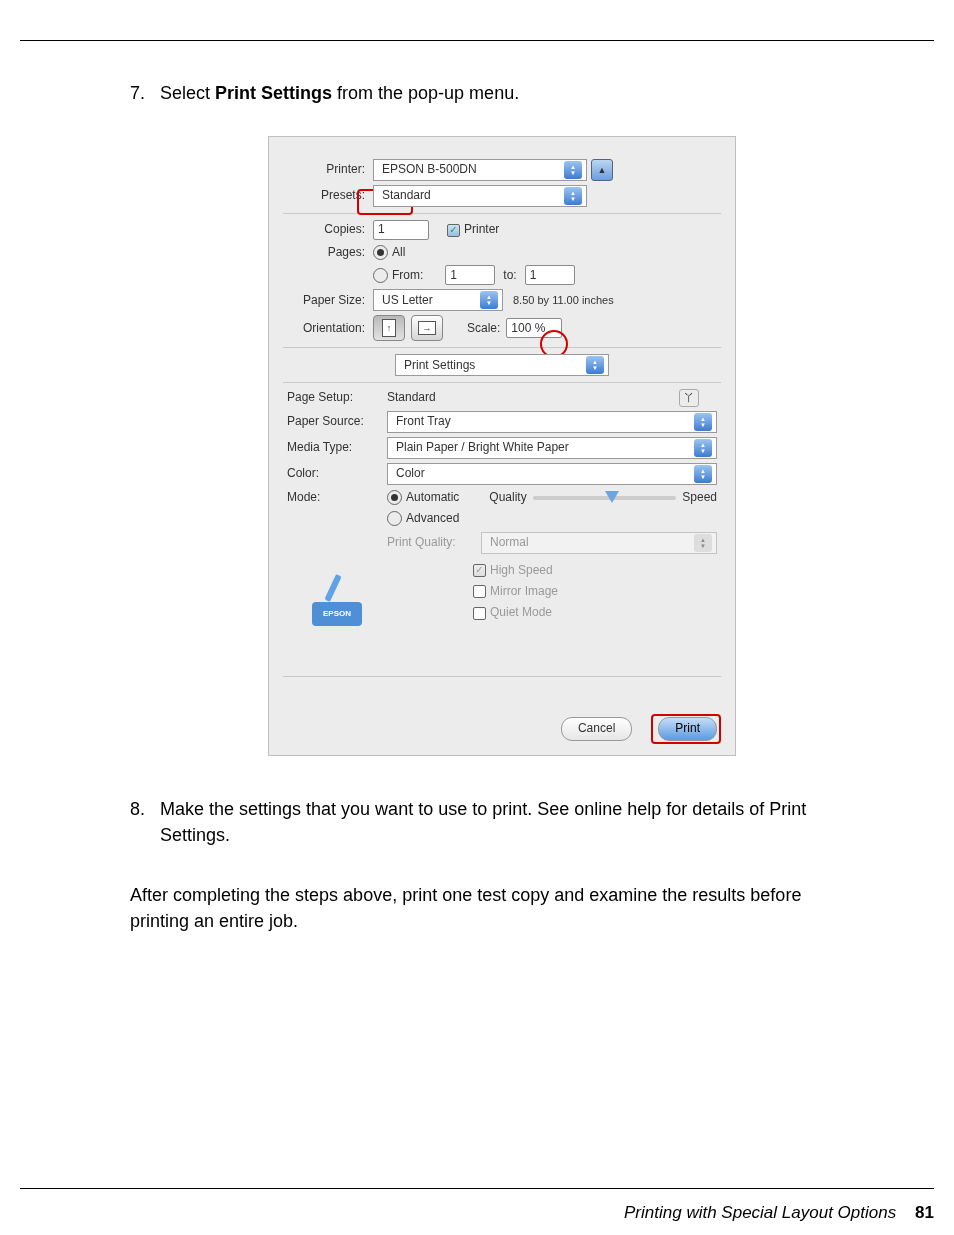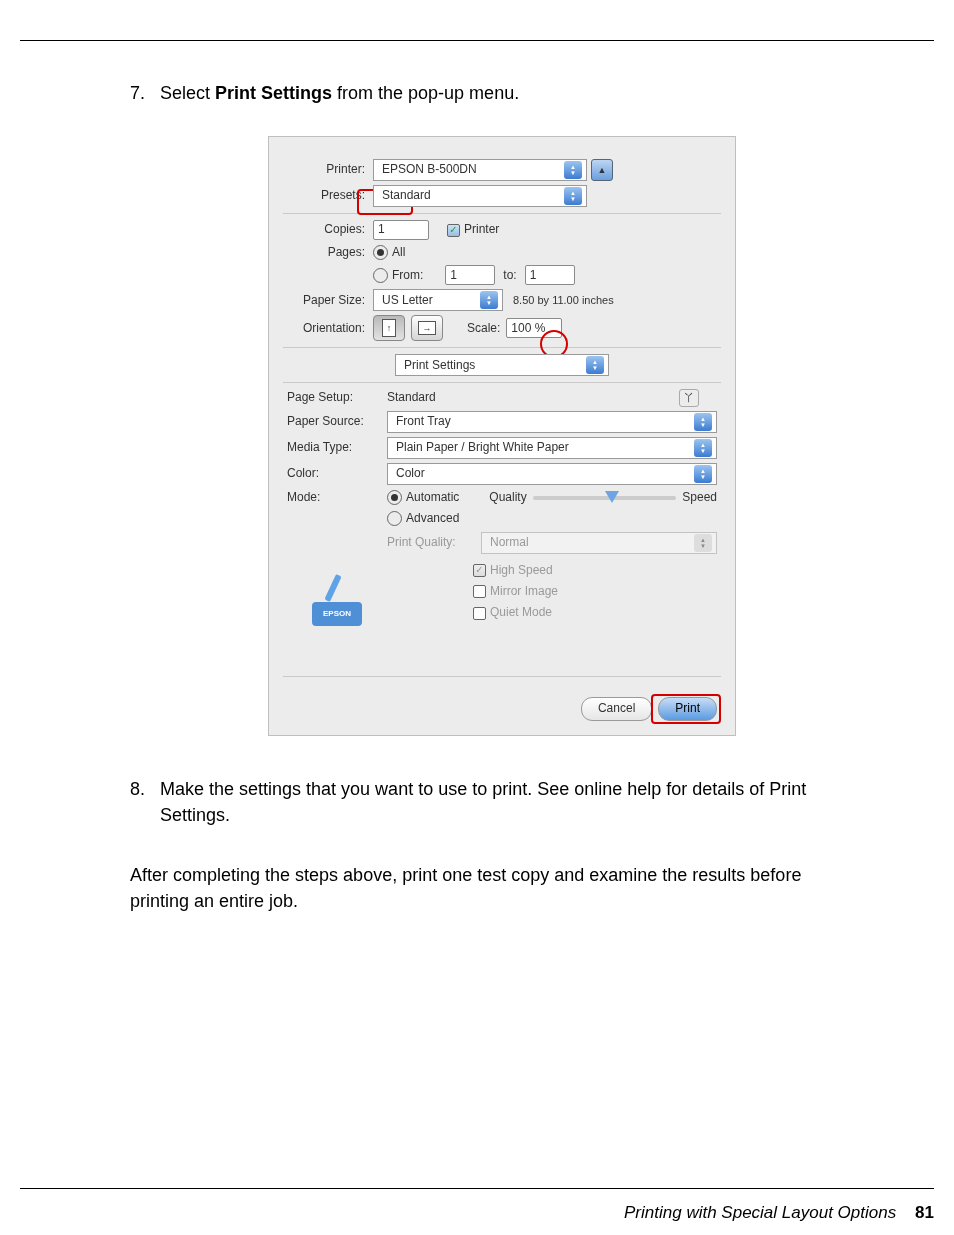--- a/index.html
+++ b/index.html
@@ -21,21 +21,21 @@
   .chk{width:13px;height:13px;border:1px solid #666;border-radius:2px;background:linear-gradient(#cde2f7,#9abde0);display:inline-flex;align-items:center;justify-content:center;font-size:10px;color:#1a3;box-sizing:border-box;margin-right:4px}
   .chk.empty{background:#fff;color:transparent}
   .radio{width:13px;height:13px;border:1px solid #666;border-radius:50%;display:inline-flex;align-items:center;justify-content:center;margin-right:4px}
   .radio.on::after{content:"";width:7px;height:7px;background:#333;border-radius:50%}
   .sep{height:1px;background:#c9c9c9;margin:6px -4px}
   .orient-btn{width:30px;height:24px;background:linear-gradient(#fefefe,#d5d5d5);border:1px solid #888;border-radius:4px;display:flex;align-items:center;justify-content:center;margin-right:6px}
   .orient-btn.pressed{background:linear-gradient(#b9b9b9,#e2e2e2)}
   .orient-glyph{border:1px solid #555;background:#fff;display:flex;align-items:center;justify-content:center;font-size:9px;color:#333}
   .red-ring{position:absolute;border:2px solid #d40000;border-radius:50%;pointer-events:none}
   .gray{color:#9a9a9a}
-  .footer-btns{display:flex;justify-content:flex-end;gap:6px;margin-top:20px}
+  .footer-btns{display:flex;justify-content:flex-end;gap:26px;margin-top:40px}
   .aqua-btn{height:22px;border-radius:11px;padding:0 16px;font-size:12px;display:flex;align-items:center;background:linear-gradient(#fff,#e6e6e6);border:1px solid #9a9a9a}
   .aqua-btn.primary{background:linear-gradient(#c7ddf7,#5a9be0);color:#000}
   .red-box{position:absolute;border:2px solid #d40000;border-radius:4px;pointer-events:none}
   .subnote{padding-left:30px;font-size:18px;margin-top:20px}
   .closing{font-size:18px;line-height:1.45;margin-top:34px}
   .page-footer{position:absolute;bottom:12px;right:20px;font-style:italic;font-size:17px}
   .hr-bottom{border-top:1px solid #000;position:absolute;bottom:46px;left:20px;right:20px}
   .tool-icon{position:absolute;right:18px;top:0;width:18px;height:16px;border:1px solid #aaa;border-radius:3px;display:flex;align-items:center;justify-content:center;font-size:10px}
   .slider{flex:1;height:4px;background:#ccc;border-radius:2px;position:relative;margin:0 6px}
   .slider-thumb{position:absolute;top:-5px;width:0;height:0;border-left:7px solid transparent;border-right:7px solid transparent;border-top:12px solid #6ea4e4}

